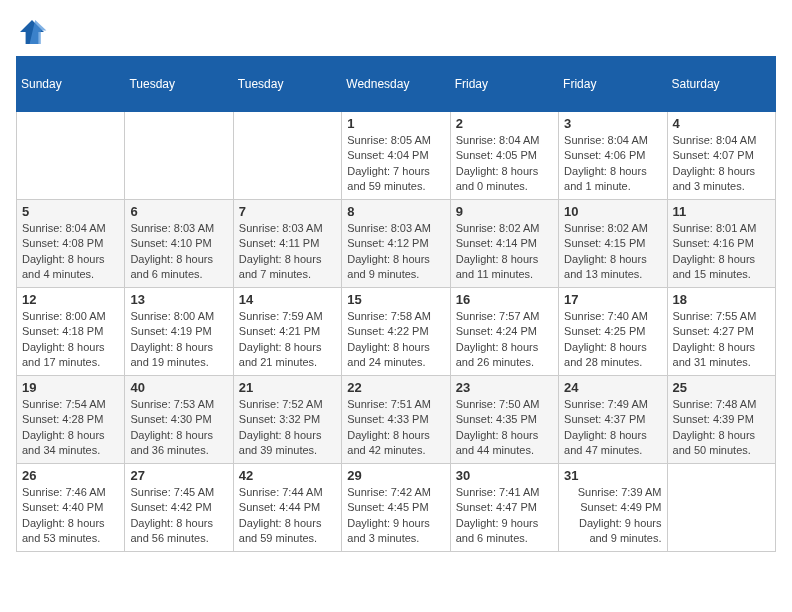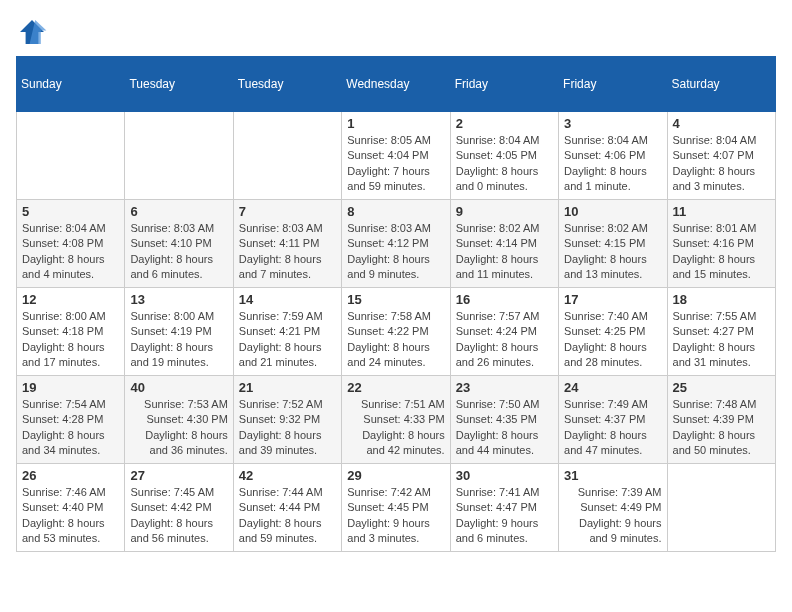--- a/index.html
+++ b/index.html
@@ -258,35 +258,35 @@
       <tr>
         <td>
           <span class="day-number">19</span>
           <div class="day-info" style="white-space: pre-line;">Sunrise: 7:54 AM
 Sunset: 4:28 PM
 Daylight: 8 hours
 and 34 minutes.</div>
         </td>
         <td>
           <span class="day-number">40</span>
-          <div class="day-info" style="white-space: pre-line; text-align: right;">Sunrise: 7:53 AM
+          <div class="day-info" style="white-space: pre-line;">Sunrise: 7:53 AM
 Sunset: 4:30 PM
 Daylight: 8 hours
 and 36 minutes.</div>
         </td>
         <td>
           <span class="day-number">21</span>
           <div class="day-info" style="white-space: pre-line;">Sunrise: 7:52 AM
-Sunset: 9:32 PM
+Sunset: 3:32 PM
 Daylight: 8 hours
 and 39 minutes.</div>
         </td>
         <td>
           <span class="day-number">22</span>
-          <div class="day-info" style="white-space: pre-line; text-align: right;">Sunrise: 7:51 AM
+          <div class="day-info" style="white-space: pre-line;">Sunrise: 7:51 AM
 Sunset: 4:33 PM
 Daylight: 8 hours
 and 42 minutes.</div>
         </td>
         <td>
           <span class="day-number">23</span>
           <div class="day-info" style="white-space: pre-line;">Sunrise: 7:50 AM
 Sunset: 4:35 PM
 Daylight: 8 hours
 and 44 minutes.</div>

